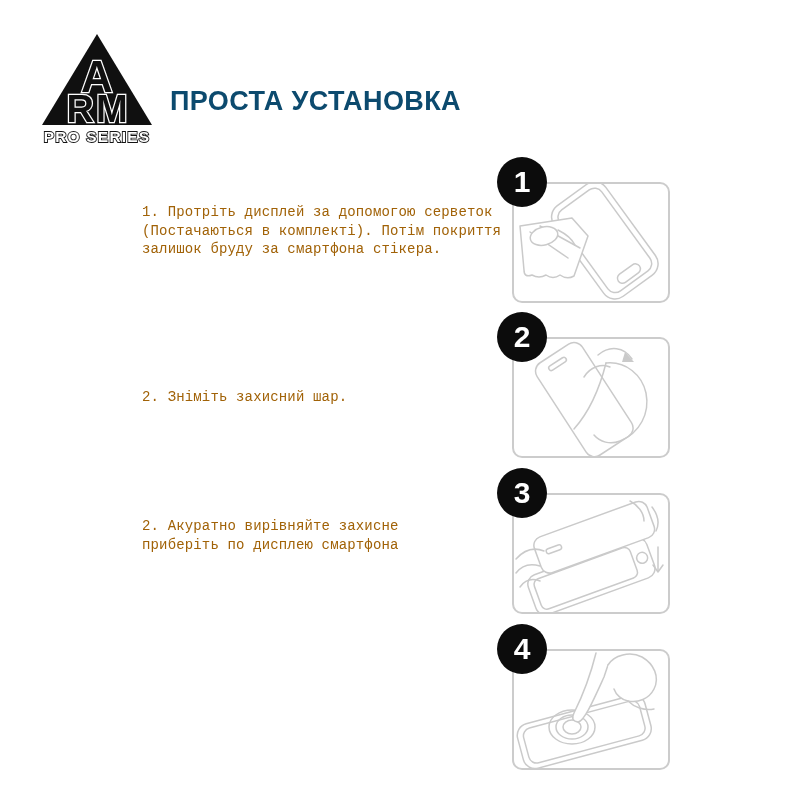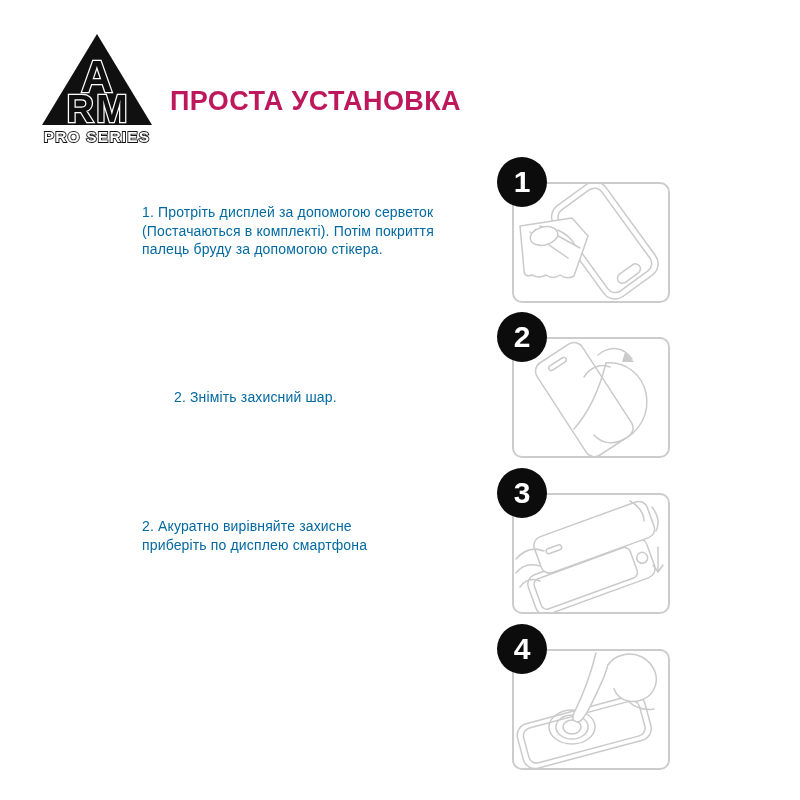--- a/index.html
+++ b/index.html
@@ -3,29 +3,29 @@
 <meta charset="utf-8">
 <style>
   html,body{margin:0;padding:0;background:#ffffff;}
   #canvas{
     position:relative;width:800px;height:800px;background:#ffffff;overflow:hidden;
     font-family:"Liberation Sans","DejaVu Sans",sans-serif;
   }
   .logo{position:absolute;left:40px;top:30px;width:122px;height:116px;}
   .title{
     position:absolute;left:170px;top:86px;
-    font-size:27px;font-weight:bold;color:#be185d;letter-spacing:0.4px;white-space:nowrap;
+    font-size:27px;font-weight:bold;color:#0c4a6e;letter-spacing:0.4px;white-space:nowrap;
   }
   .step-text{
     position:absolute;left:142px;width:360px;
-    font-size:14px;line-height:18.5px;color:#0369a1;letter-spacing:0.15px;
+    font-size:14px;line-height:18.5px;color:#a16207;letter-spacing:0.15px;font-family:Liberation Mono, monospace;
   }
   .step-text .line{white-space:nowrap;}
   #step1-text{top:203px;}
-  #step2-text{top:388px;margin-left:32px;}
+  #step2-text{top:388px;}
   #step3-text{top:517px;}
   #step4-text{top:677px;}
   .illo-box{
     position:absolute;left:512px;width:158px;height:121px;
     border:2px solid #cccccc;border-radius:10px;box-sizing:border-box;background:#ffffff;
   }
   #box1{top:182px;}
   #box2{top:337px;}
   #box3{top:493px;}
   #box4{top:649px;}
@@ -53,21 +53,21 @@
       <text x="58" y="92" text-anchor="middle" font-family="Liberation Sans, DejaVu Sans, sans-serif" font-size="38" font-weight="bold" letter-spacing="2" fill="#101010" stroke="#ffffff" stroke-width="2.4" paint-order="stroke">RM</text>
       <text x="57" y="112" text-anchor="middle" font-family="Liberation Sans, DejaVu Sans, sans-serif" font-size="15.5" font-weight="bold" letter-spacing="1.2" fill="#ffffff" stroke="#141414" stroke-width="1.8" paint-order="stroke">PRO SERIES</text>
     </svg>
   </div>
 
   <div class="title">ПРОСТА УСТАНОВКА</div>
 
   <div class="step-text" id="step1-text">
     <div class="line">1. Протріть дисплей за допомогою серветок</div>
     <div class="line">(Постачаються в комплекті). Потім покриття</div>
-    <div class="line">палець бруду за допомогою стікера.</div>
+    <div class="line">залишок бруду за смартфона стікера.</div>
   </div>
 
   <div class="step-text" id="step2-text">
     <div class="line">2. Зніміть захисний шар.</div>
   </div>
 
   <div class="step-text" id="step3-text">
     <div class="line">2. Акуратно вирівняйте захисне</div>
     <div class="line">приберіть по дисплею смартфона</div>
   </div>

